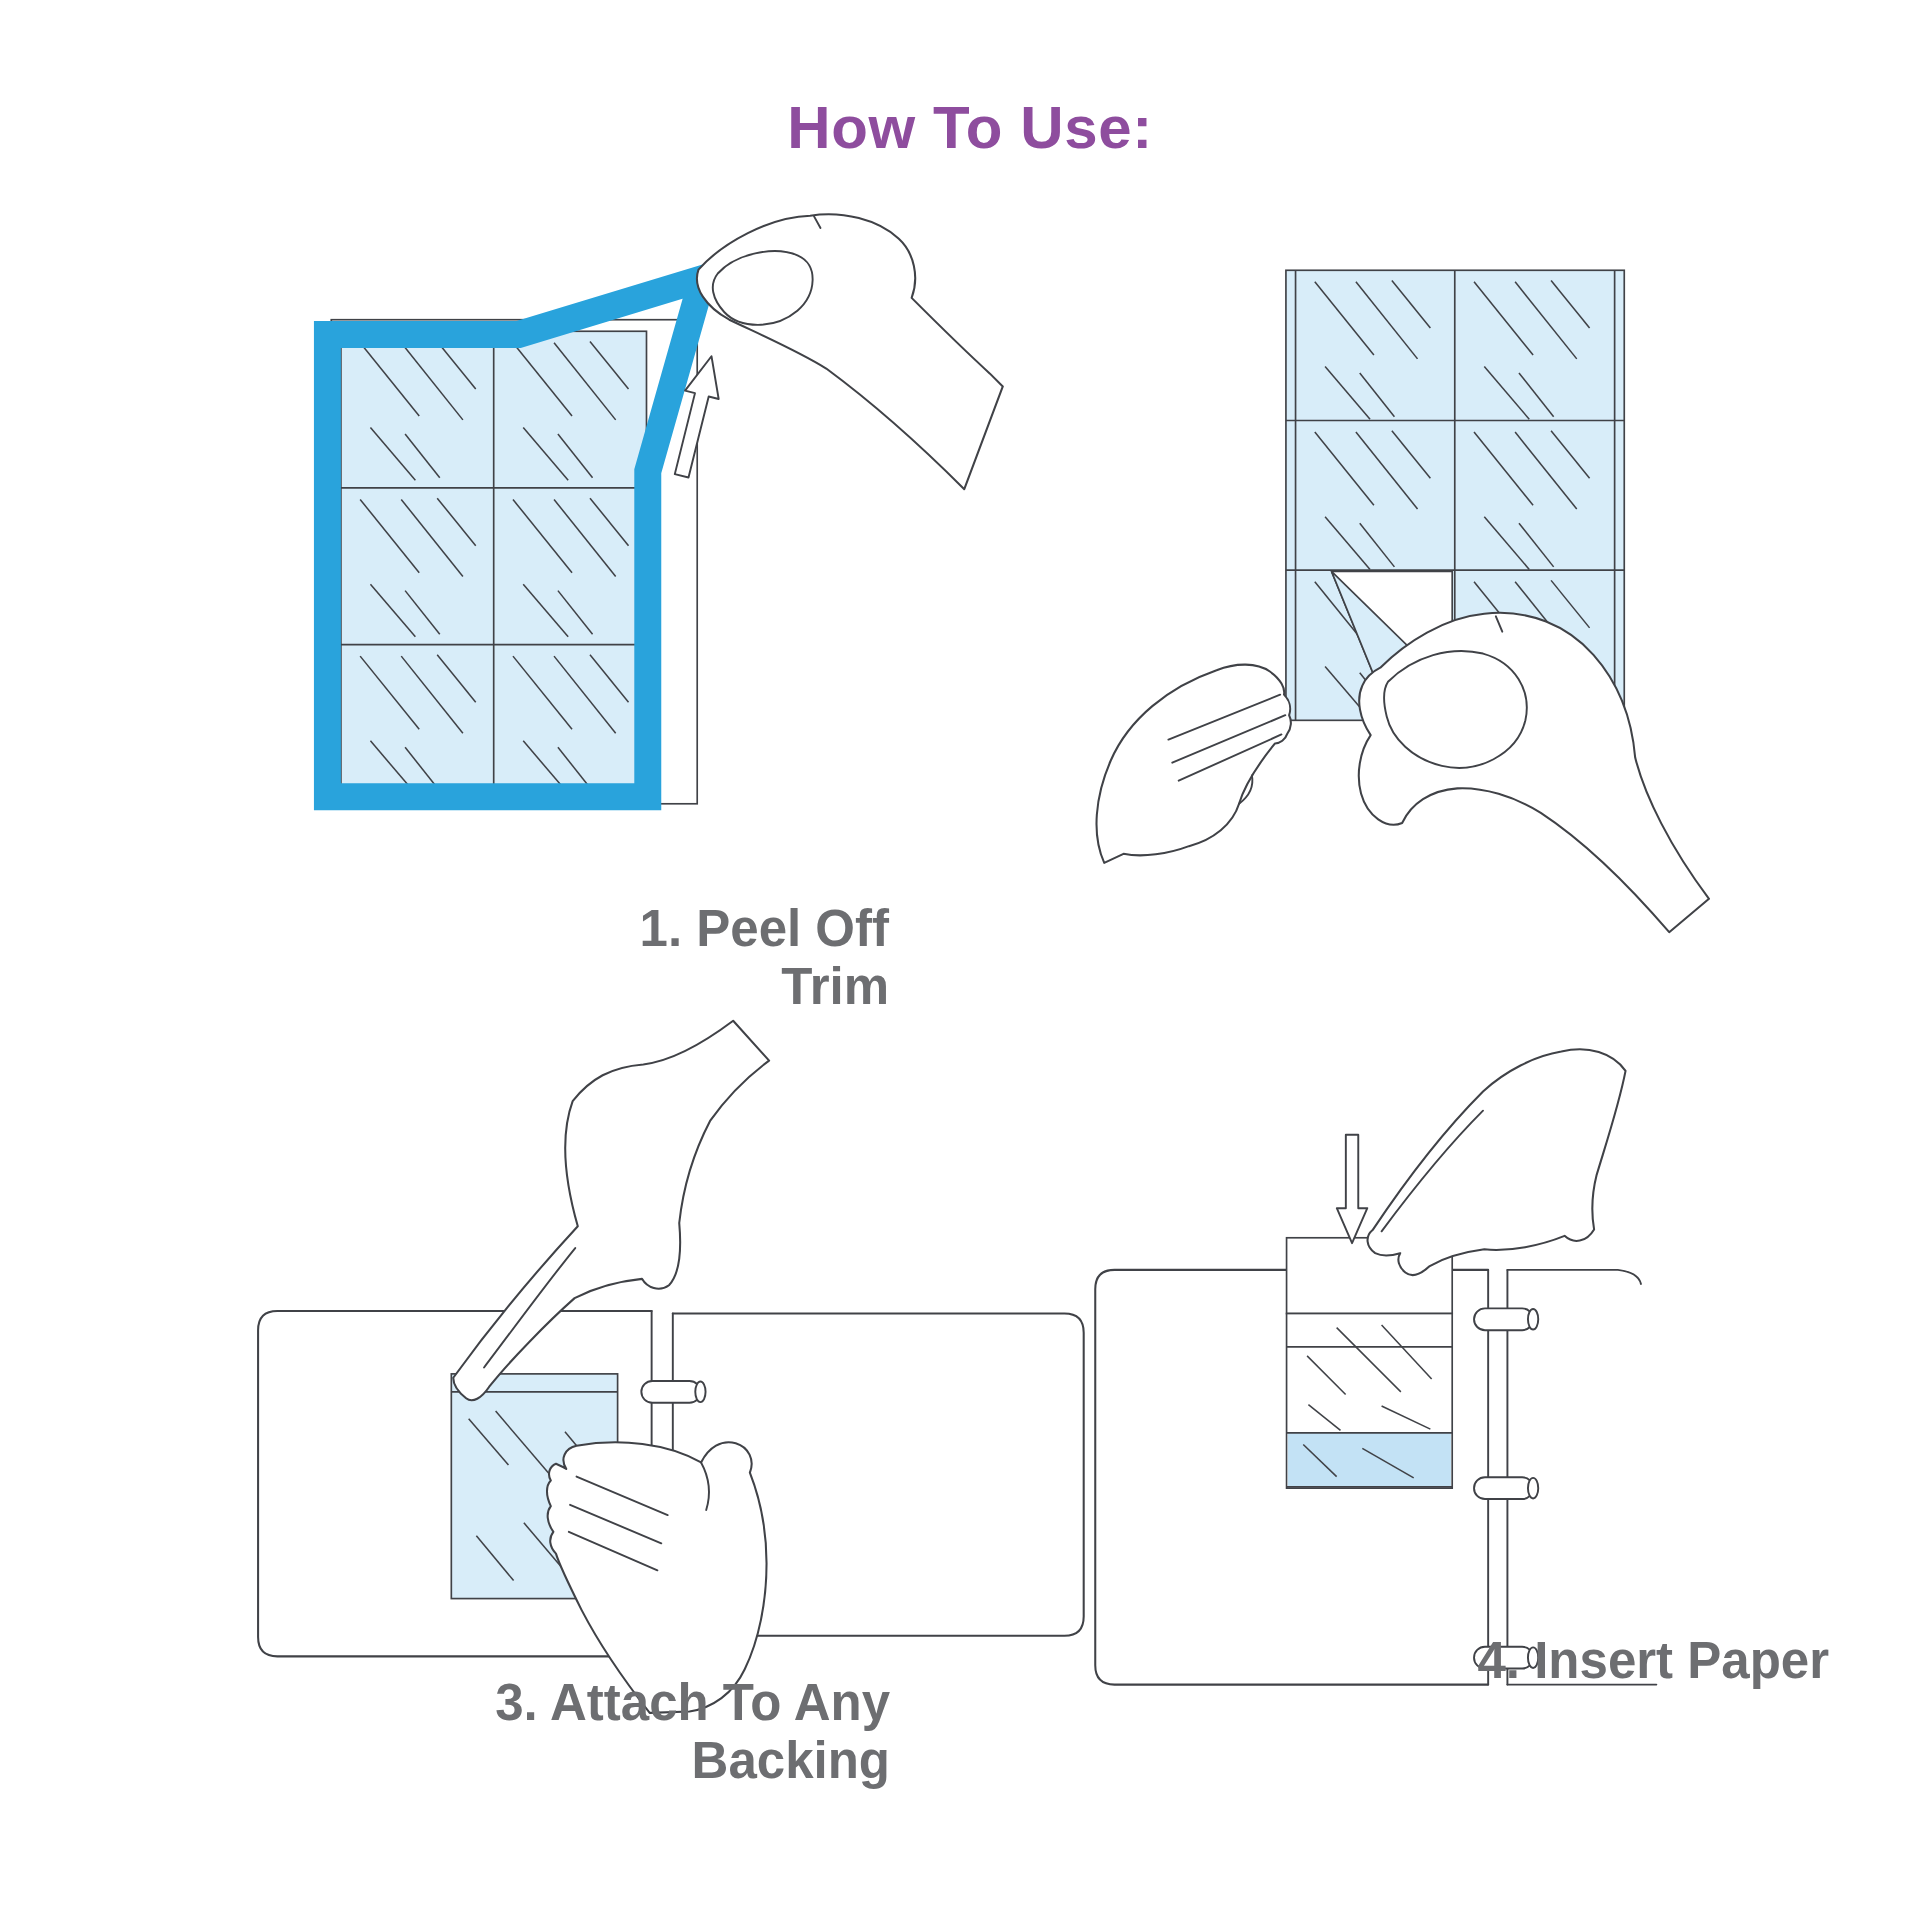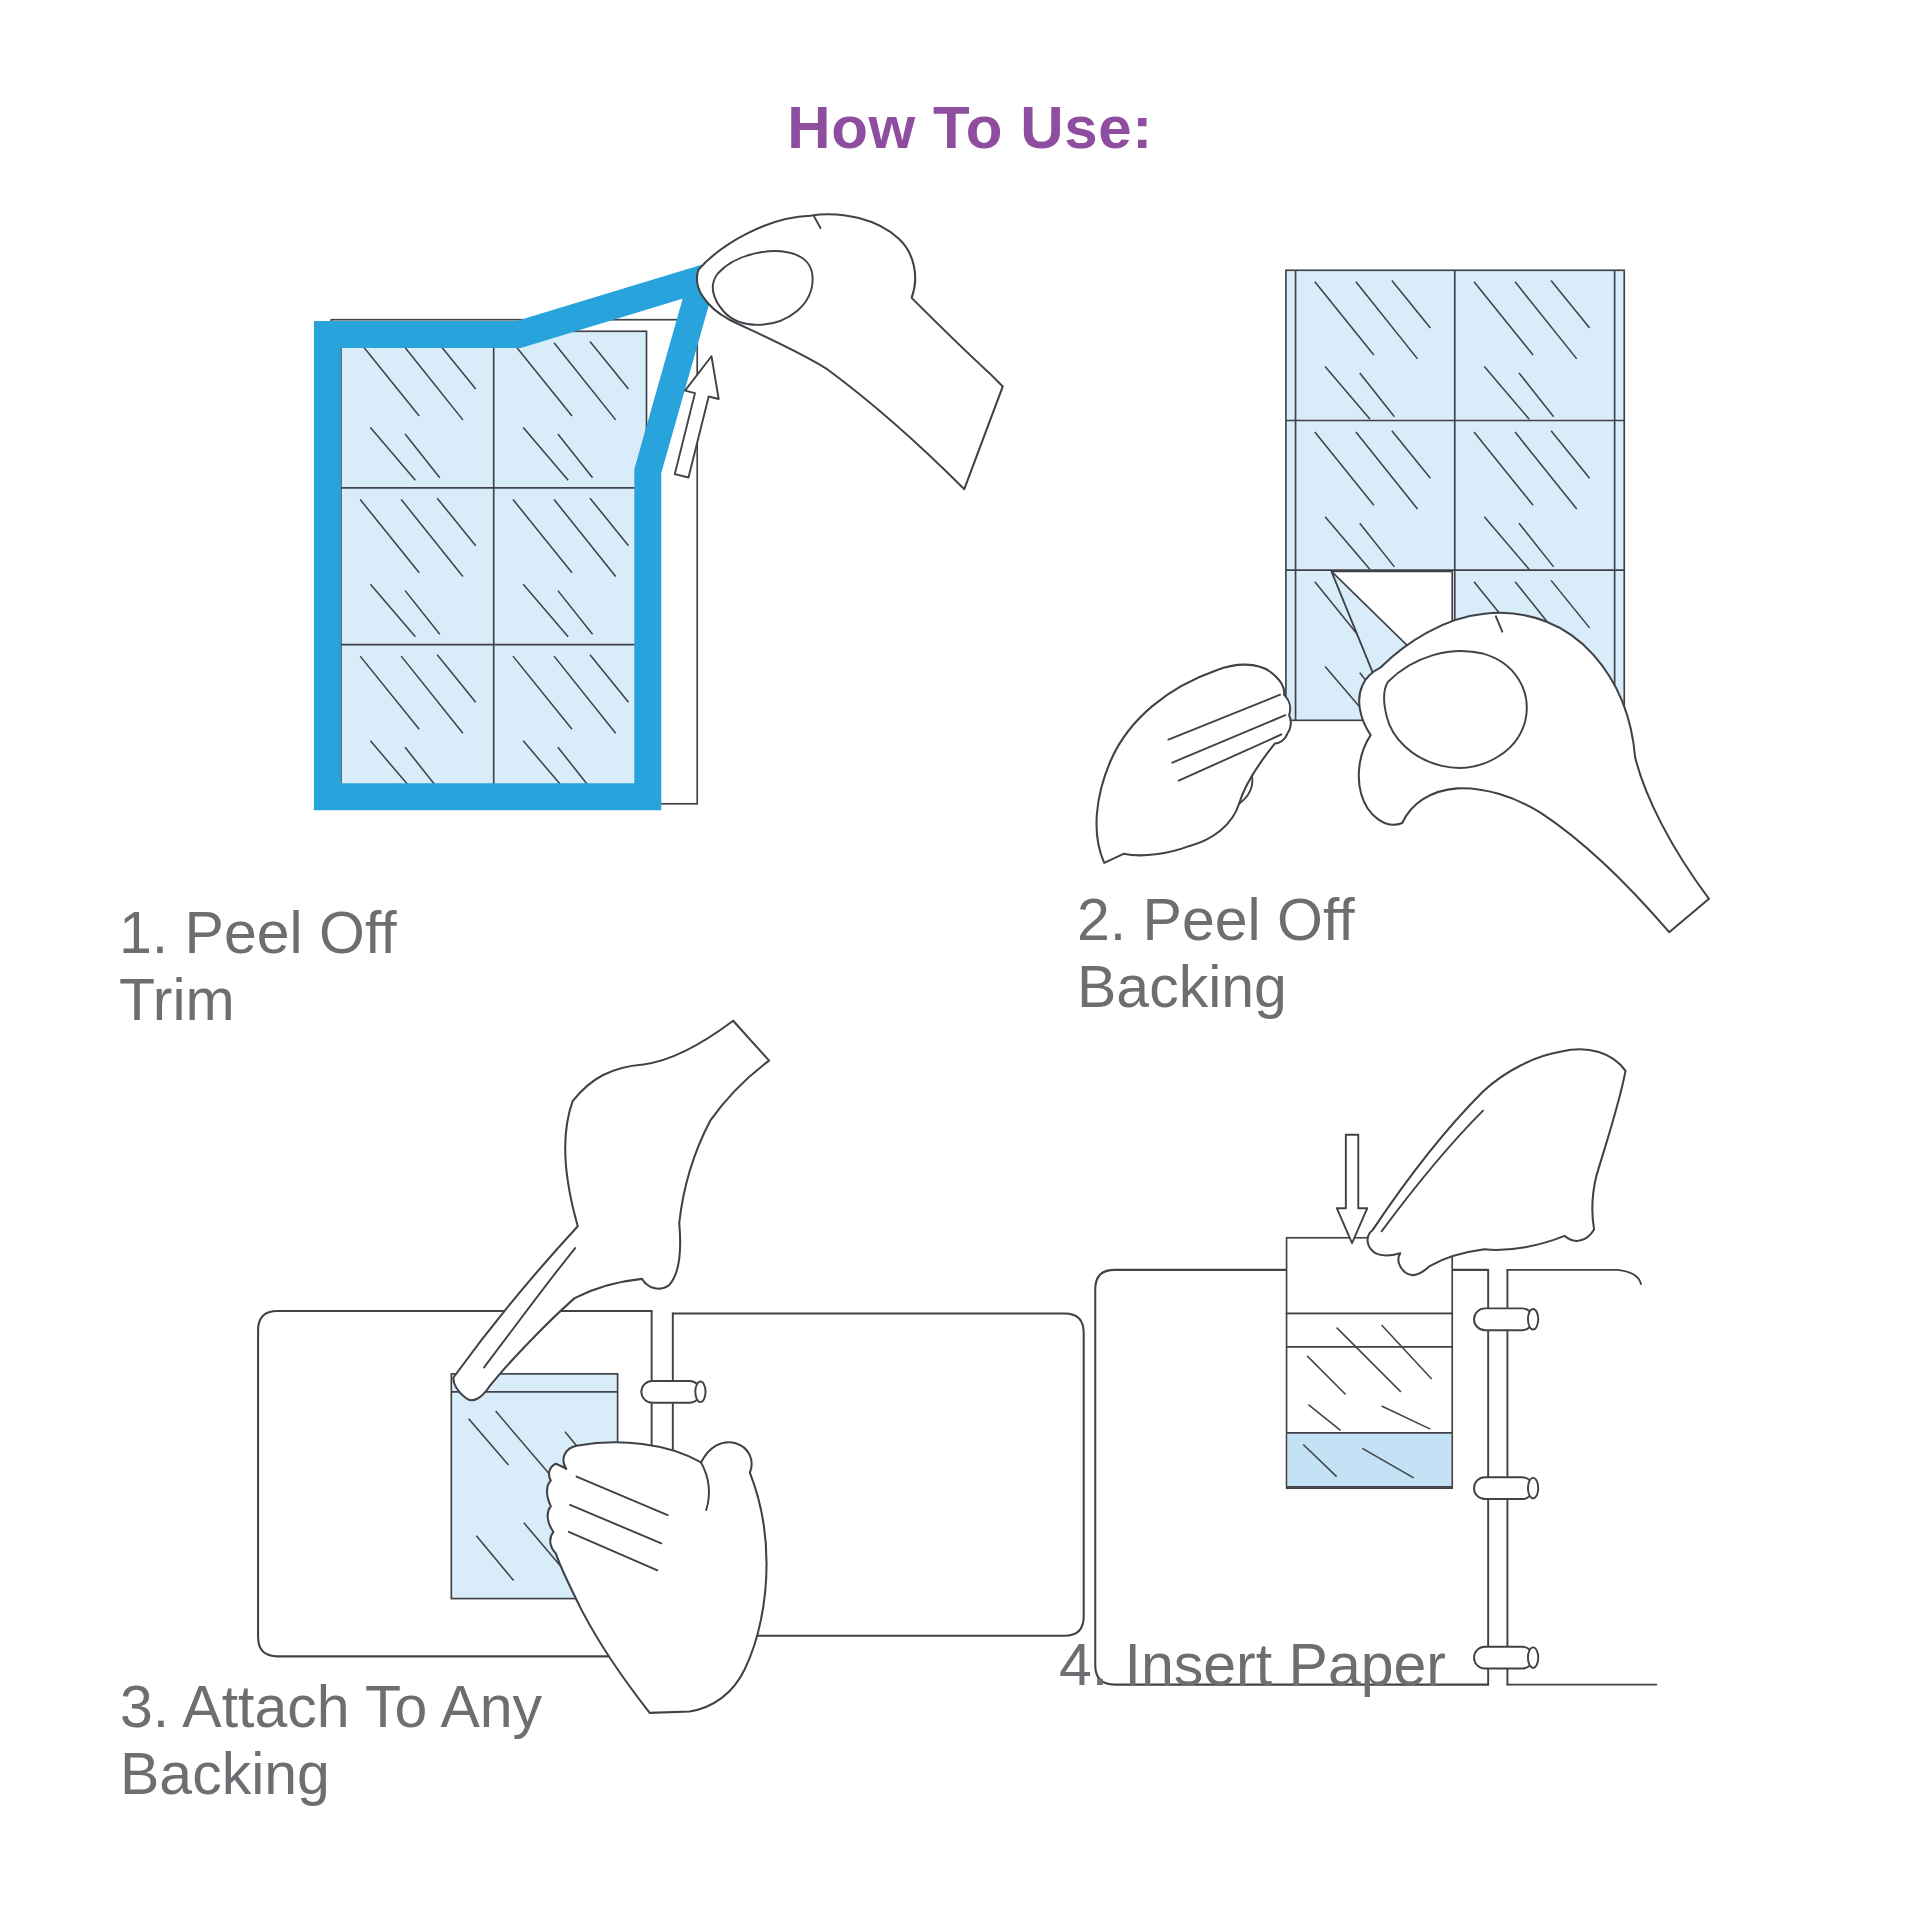--- a/index.html
+++ b/index.html
@@ -4,21 +4,21 @@
 <style>
   html,body{margin:0;padding:0;background:#ffffff;}
   body{width:1926px;height:1926px;position:relative;font-family:"Liberation Sans",sans-serif;}
   .stage{position:absolute;inset:0;}
   svg{position:absolute;left:0;top:0;}
   .page-title{
     position:absolute;left:585px;top:93px;width:770px;text-align:center;
     font-size:60px;font-weight:700;color:var(--accent);letter-spacing:0.6px;
   }
   .caption{
-    position:absolute;text-align:left;font-size:59px;font-weight:400;
+    position:absolute;text-align:right;font-size:51px;font-weight:700;
     color:var(--caption);line-height:1.14;letter-spacing:0px;white-space:nowrap;
   }
   .caption div{white-space:nowrap;}
   .cap-1{left:119px;top:900px;width:770px;}
   .cap-2{left:1077px;top:887px;width:770px;}
   .cap-3{left:120px;top:1674px;width:770px;}
   .cap-4{left:1059px;top:1632px;width:770px;}
   
   .outline{fill:#ffffff;stroke:var(--line);stroke-width:3.2;stroke-linejoin:round;stroke-linecap:round;}
   .detail{fill:none;stroke:var(--line);stroke-width:3;stroke-linejoin:round;stroke-linecap:round;}
@@ -275,24 +275,20 @@
     </g>
   </svg>
 
   <div class="page-title">How To Use:</div>
 
   <div class="caption cap-1">
     <div>1. Peel Off</div>
     <div>Trim</div>
   </div>
 
-  <div class="caption cap-2">
-    <div>2. Peel Off</div>
-    <div>Backing</div>
-  </div>
 
   <div class="caption cap-3">
     <div>3. Attach To Any</div>
     <div>Backing</div>
   </div>
 
   <div class="caption cap-4">
     <div>4. Insert Paper</div>
   </div>
 

